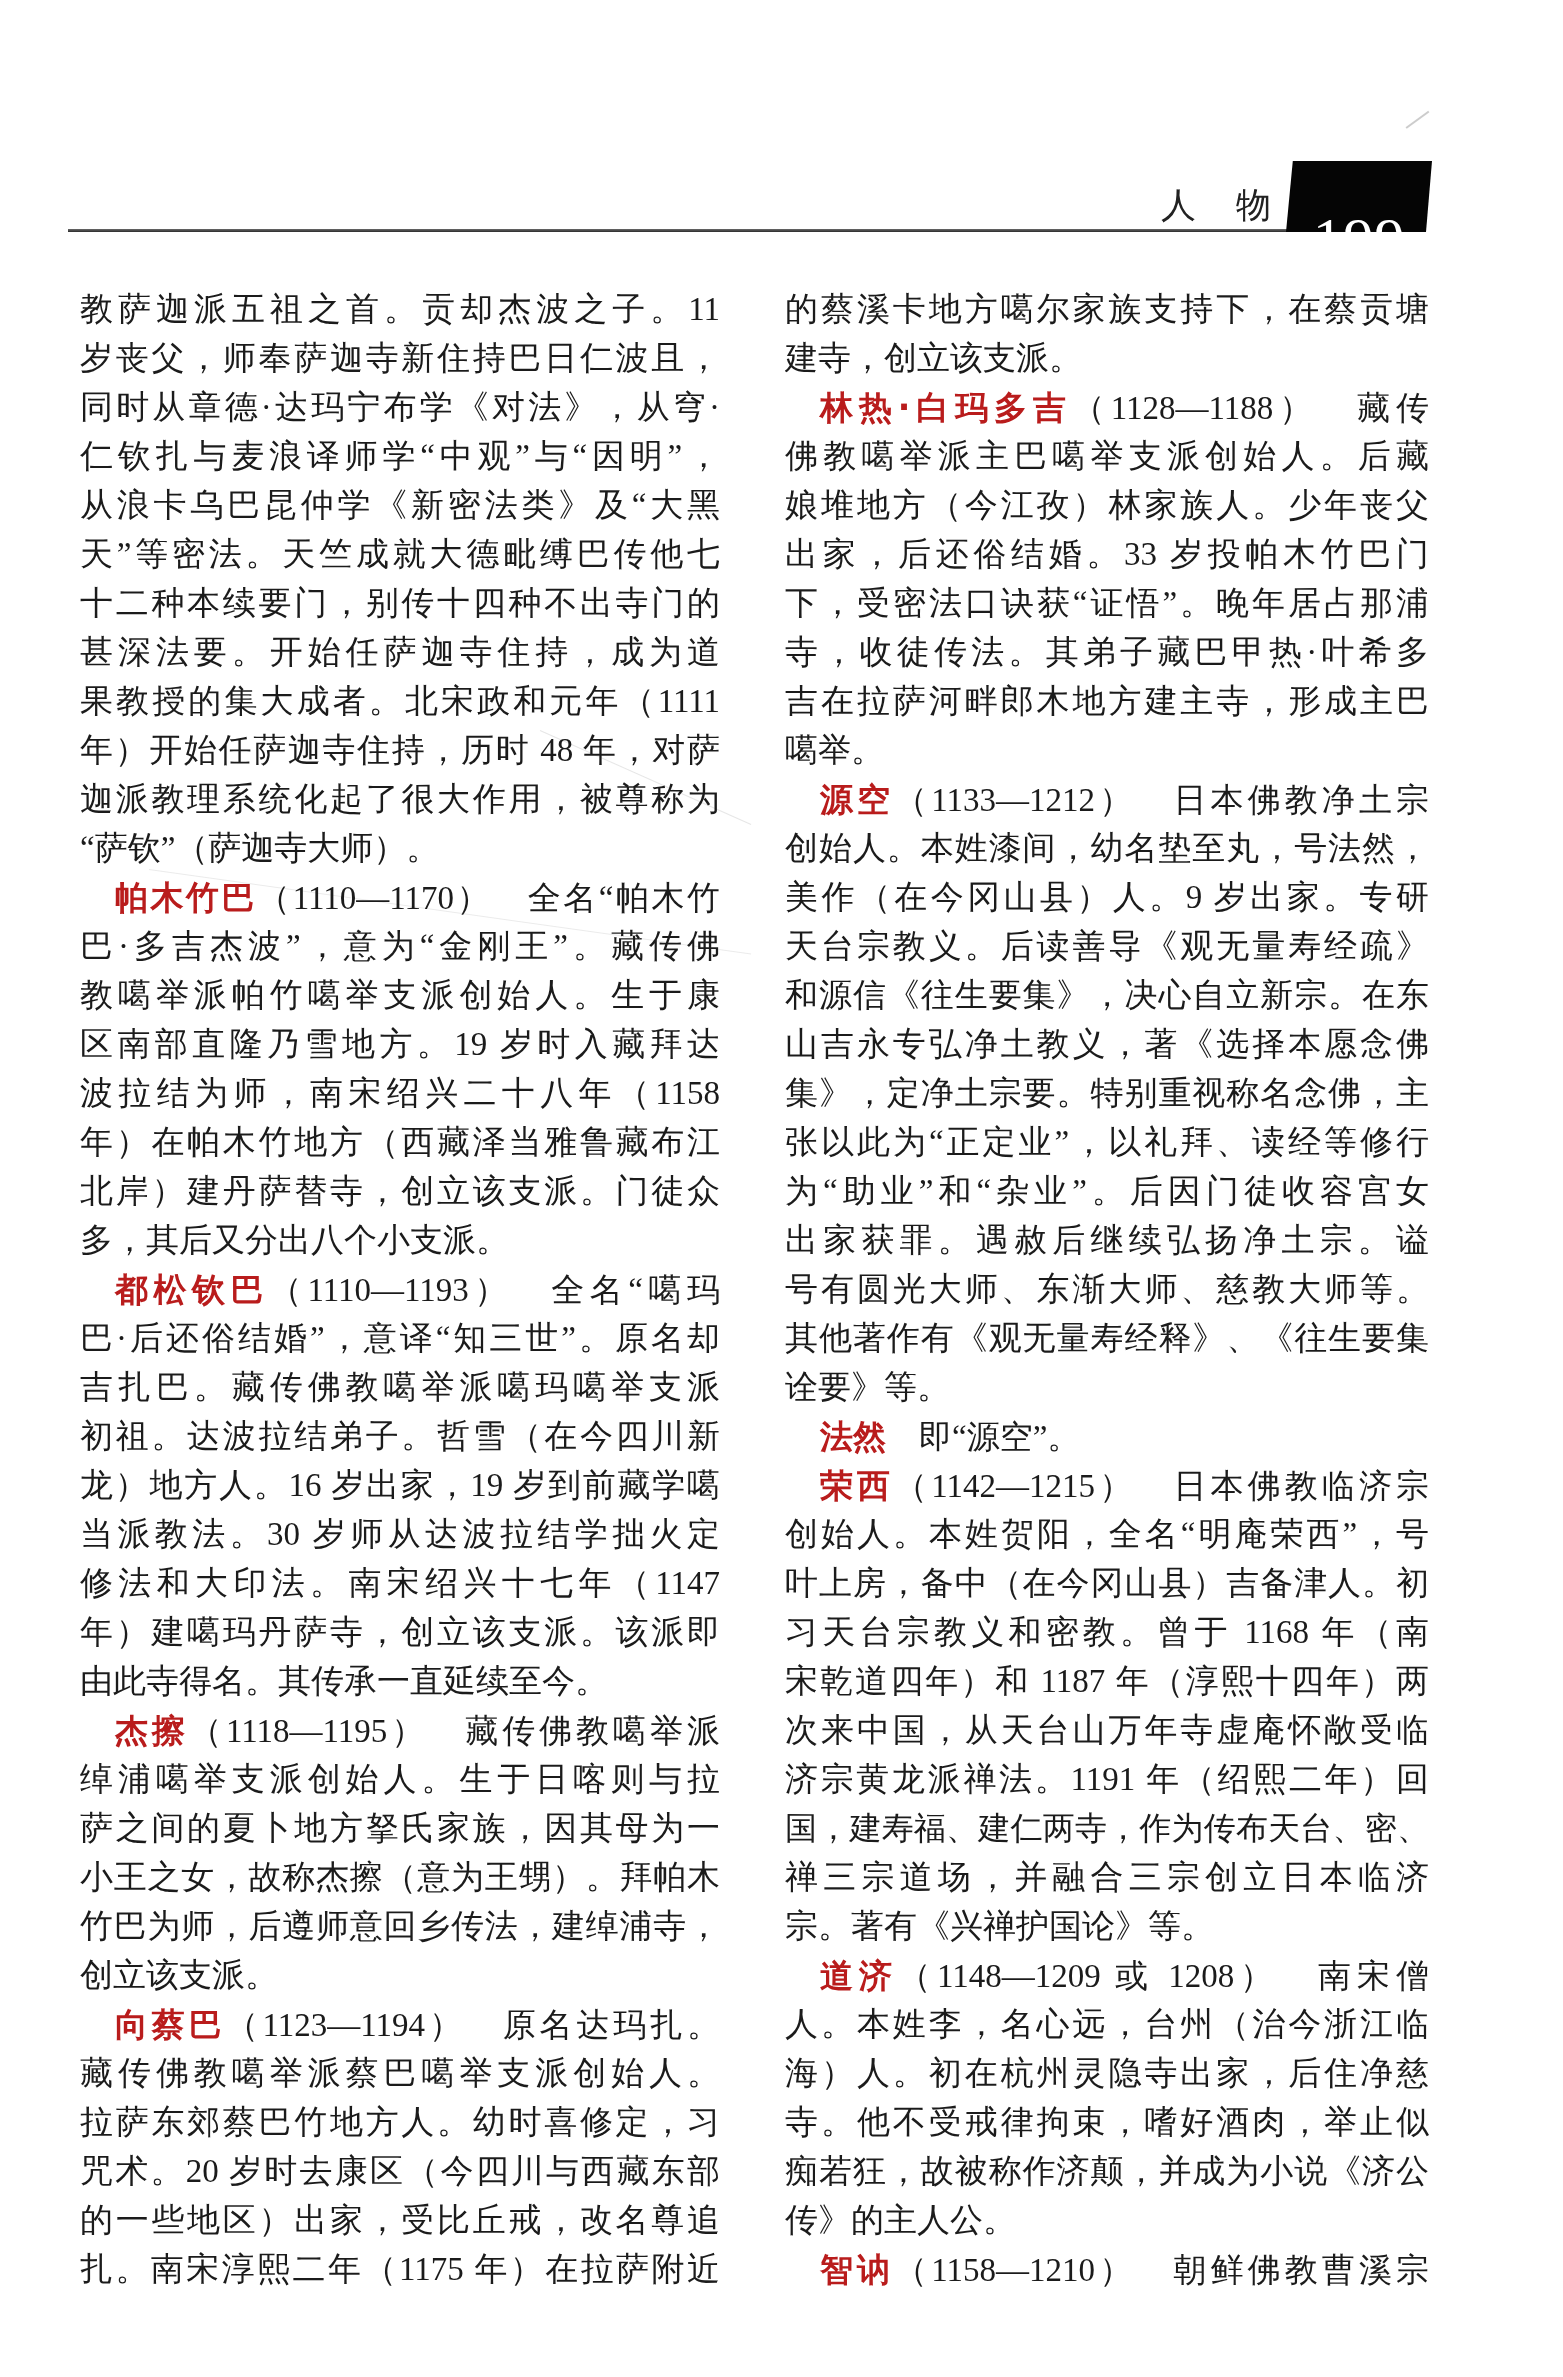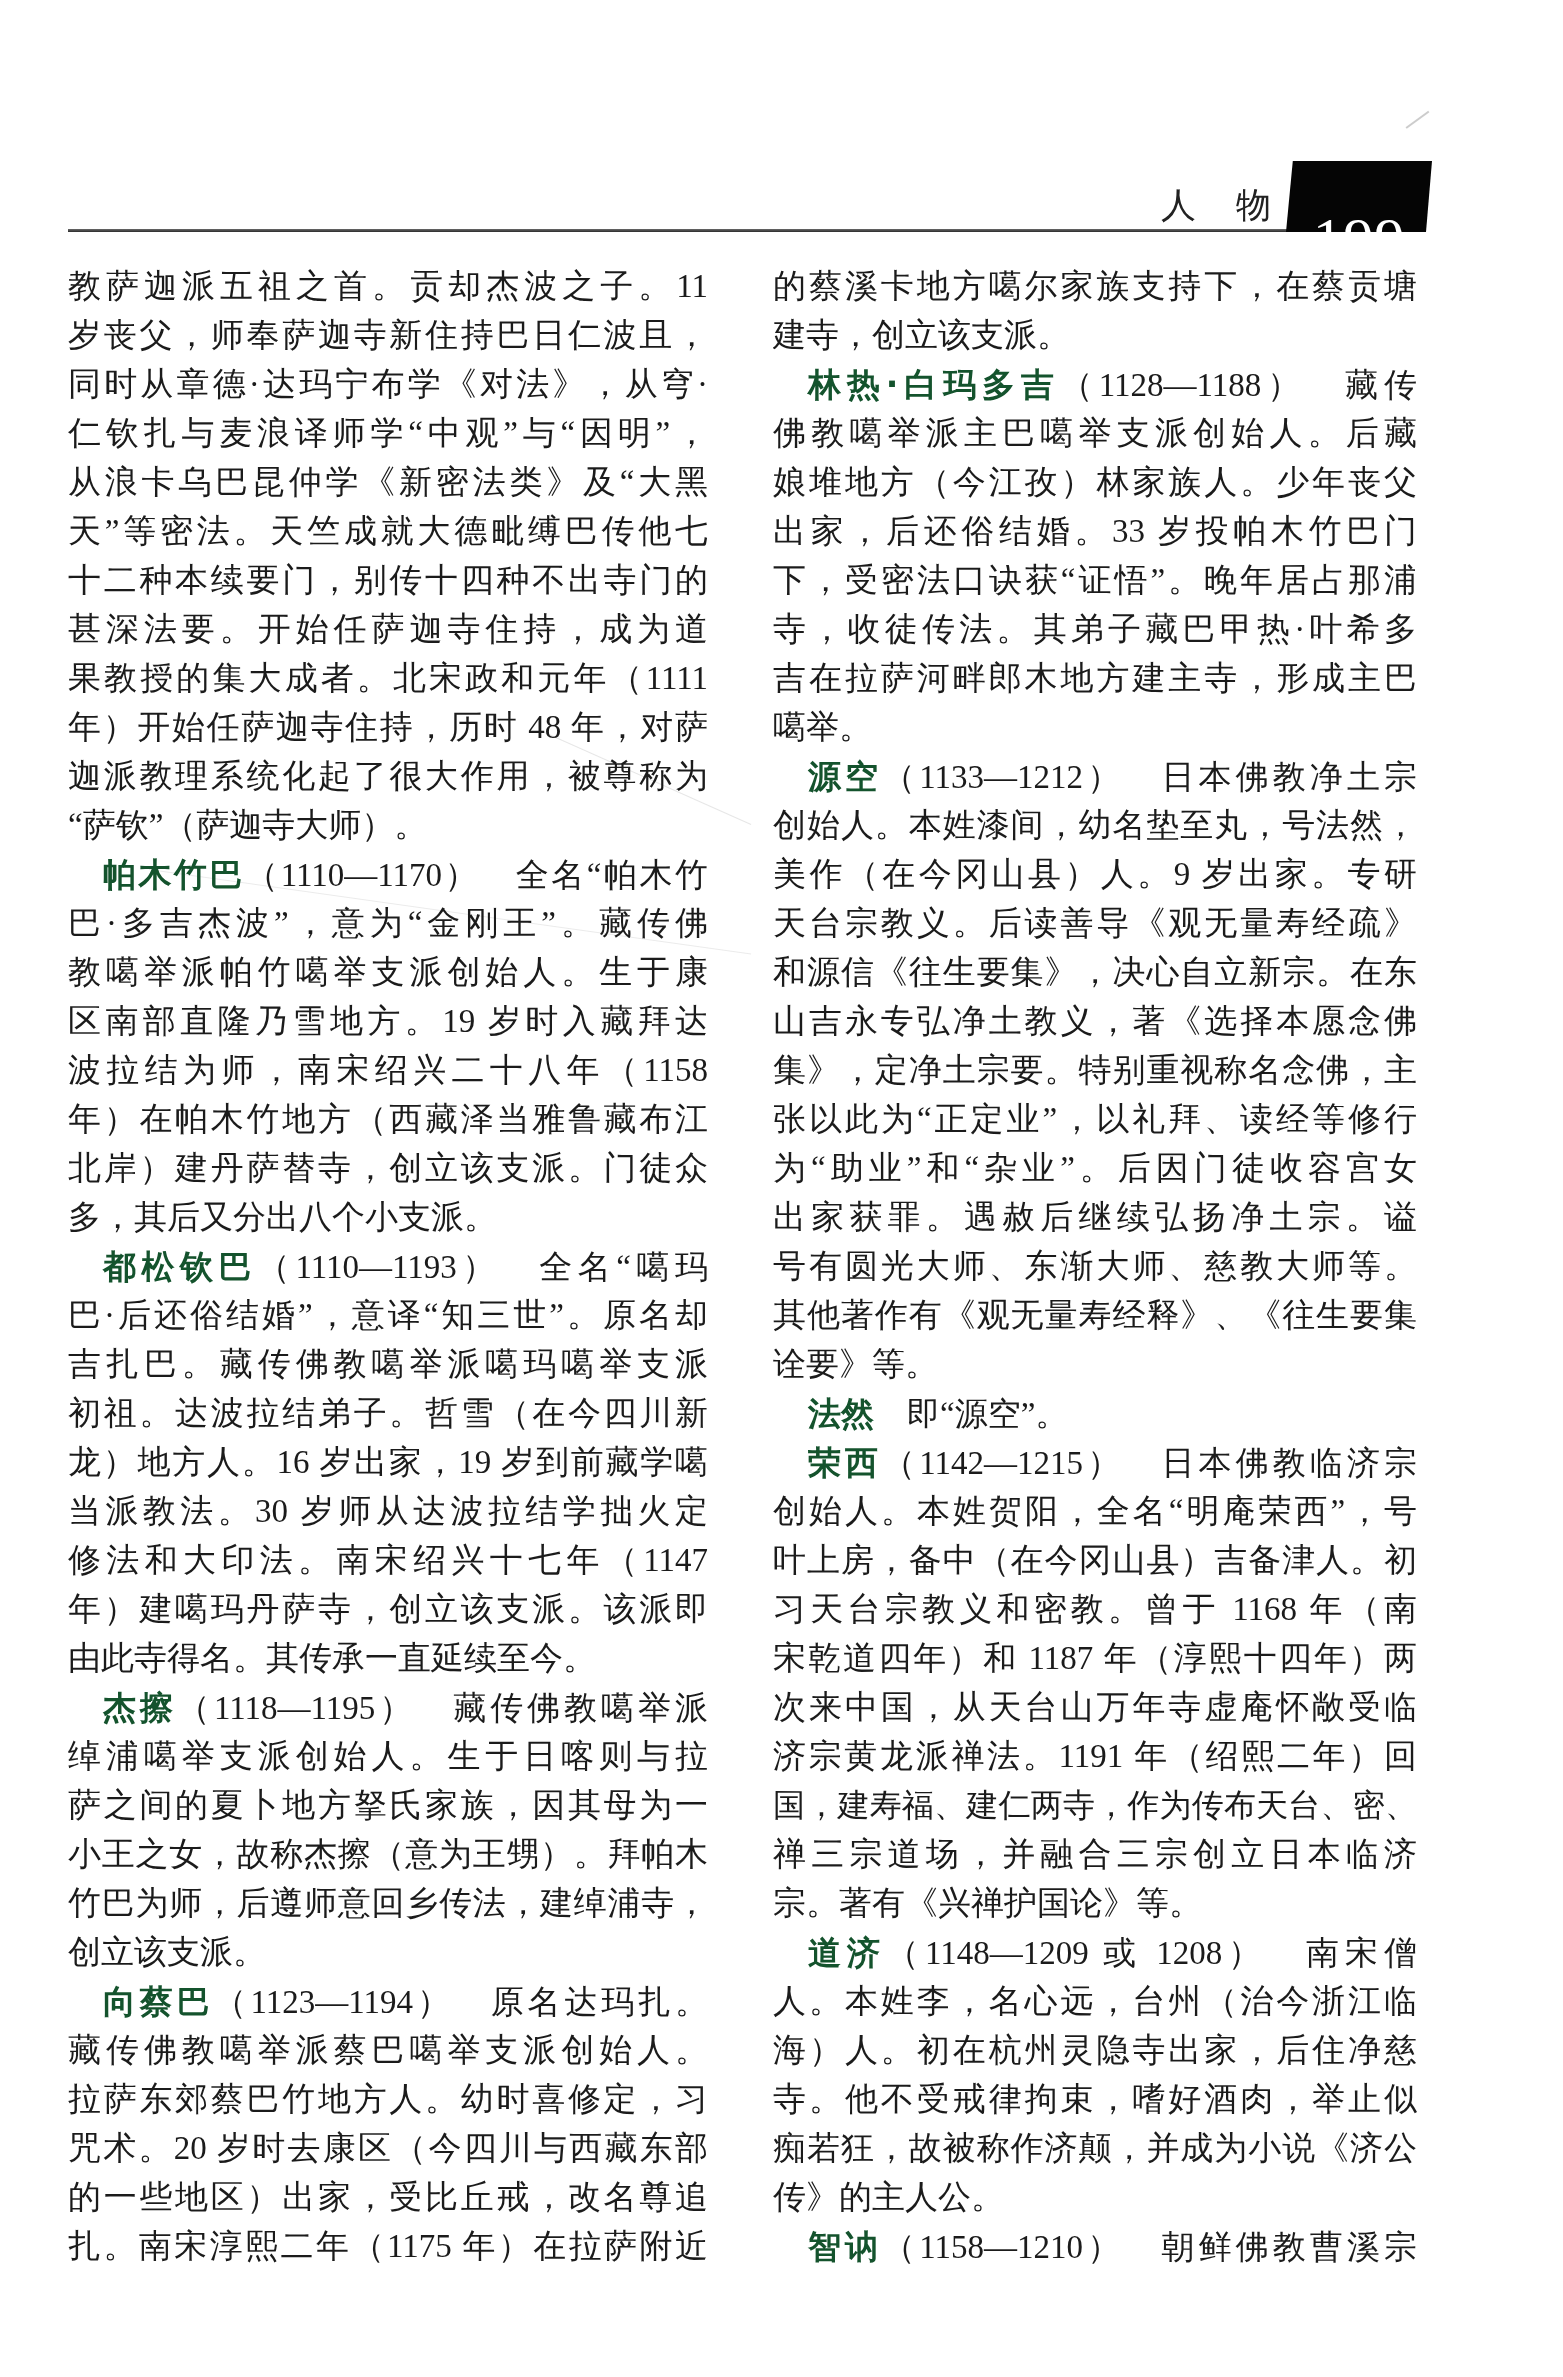--- a/index.html
+++ b/index.html
@@ -23,36 +23,36 @@
     background:#050505;
     clip-path:polygon(6.8px 0, 146px 0, 140px 100%, 0 100%);
   }
   .pgnum {
     position:absolute; left:1286px; top:173px; width:146px; text-align:center;
     font-family:"Liberation Serif","DejaVu Serif",serif; font-size:60px; line-height:1;
     color:#ffffff; letter-spacing:0.8px;margin-top:36px;
   }
 
   
-  .col { position:absolute; top:262px; }
+  .col { position:absolute; top:285px;margin-left:12px; }
   .col-left  { left:68px;   width:640px; }
   .col-right { left:773px; width:644px; }
   .ln {
     display:block; box-sizing:border-box; width:100%;
     height:49px; line-height:49px; overflow:hidden;
     font-family:"Liberation Serif","DejaVu Serif",serif;
     font-size:33px; color:#1b1b1b; white-space:normal;
   }
   .ln.j { text-align:justify; text-align-last:justify; text-justify:inter-character; }
   .ln.e { text-align:left; text-align-last:left; }
   .ln.ind { padding-left:35px; }
   .ln.t { font-size:32px; }
   .hw {
     font-family:"DejaVu Sans","Liberation Sans",sans-serif;
-    font-weight:bold; color:#14532d;
+    font-weight:bold; color:#b91c1c;
   }
 
   
   .scratch { position:absolute; height:1.5px; background:#9a9a9a; transform-origin:0 50%; }
 </style>
 </head>
 <body>
 
 <div class="page">
 

